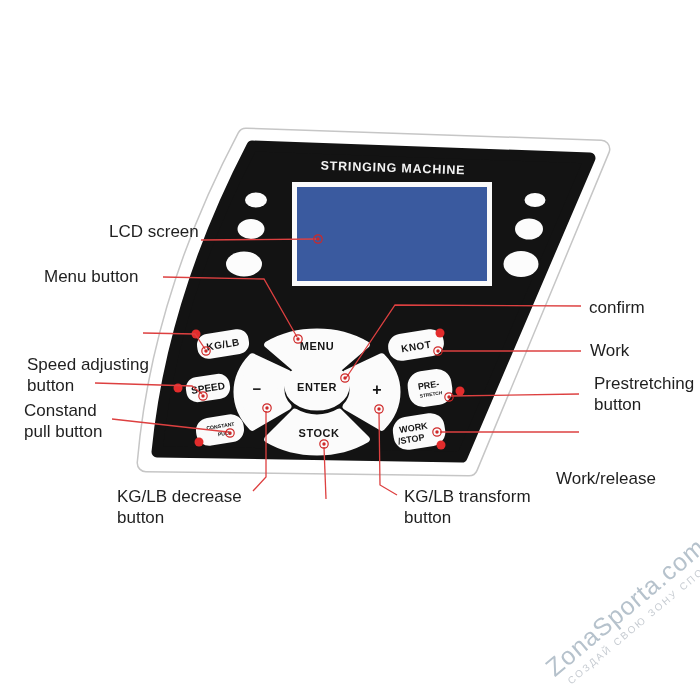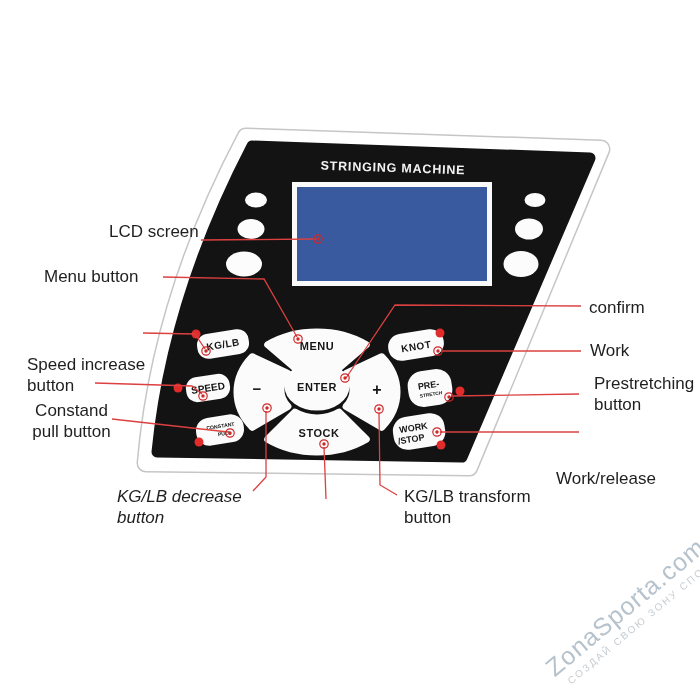--- a/index.html
+++ b/index.html
@@ -158,23 +158,23 @@
         </g>
       <g>
           <circle cx="437" cy="432" r="4.2" fill="none" stroke="#cf2828" stroke-width="1.2"></circle>
           <circle cx="437" cy="432" r="1.7" fill="#cf2828"></circle>
         </g>
     </g>
   </svg>
 
   <div class="label" style="left:109px;top:221px;">LCD screen</div>
   <div class="label" style="left:44px;top:266px;">Menu button</div>
-  <div class="label" style="left:27px;top:354px;width:145px;">Speed increase button</div>
-  <div class="label" style="left:24px;top:400px;width:95px;text-align:center;">Constand pull button</div>
-  <div class="label" style="left:117px;top:486px;width:150px;font-style:italic;">KG/LB decrease button</div>
+  <div class="label" style="left:27px;top:354px;width:145px;">Speed adjusting button</div>
+  <div class="label" style="left:24px;top:400px;width:95px;">Constand pull button</div>
+  <div class="label" style="left:117px;top:486px;width:150px;">KG/LB decrease button</div>
   <div class="label" style="left:404px;top:486px;width:140px;">KG/LB transform button</div>
   <div class="label" style="left:589px;top:297px;">confirm</div>
   <div class="label" style="left:590px;top:340px;">Work</div>
   <div class="label" style="left:586px;top:373px;width:115px;margin-left:8px;">Prestretching button</div>
   <div class="label" style="left:556px;top:422px;margin-top:46px;">Work/release</div>
 
   <div class="watermark">
     <div class="site">ZonaSporta.com</div>
     <div class="tagline">СОЗДАЙ СВОЮ ЗОНУ СПОРТА</div>
   </div>

